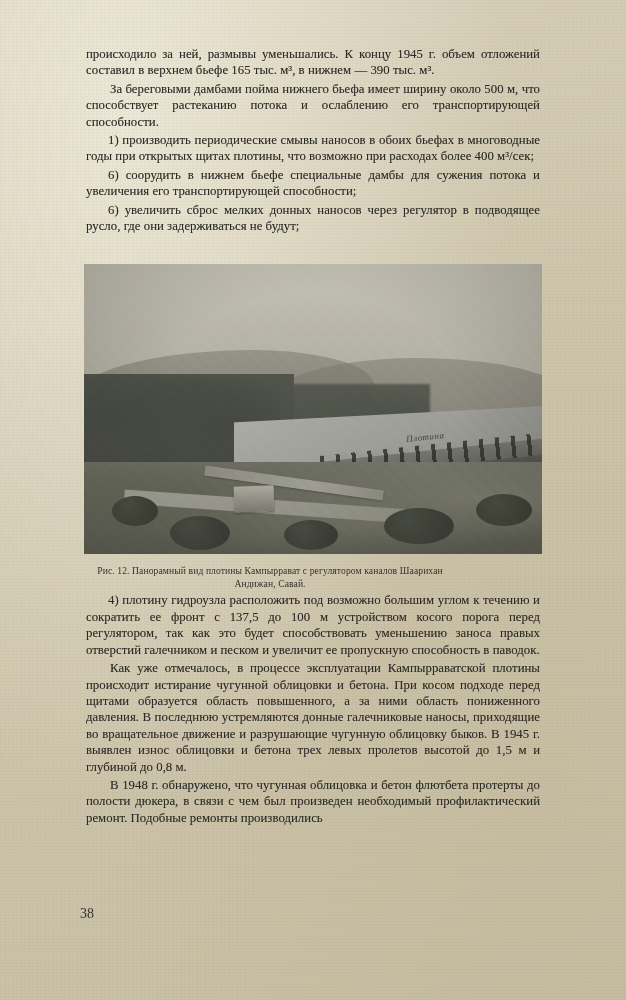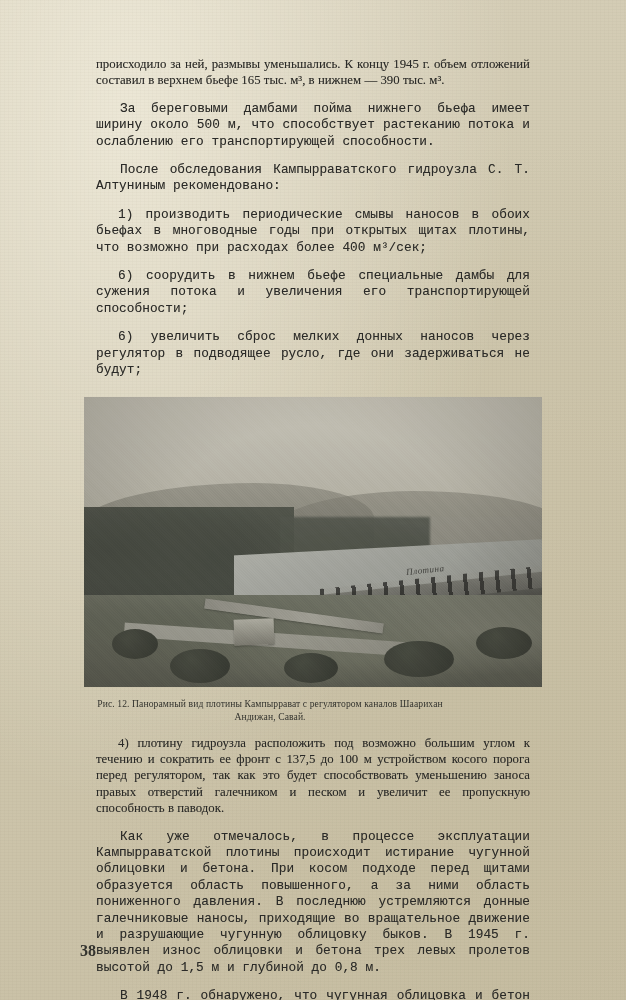--- a/index.html
+++ b/index.html
@@ -32,36 +32,36 @@
     mix-blend-mode: multiply;
     opacity: 0.7;
   }
   .content {
     position: absolute;
     left: 84px;
     top: 44px;
     width: 458px;
   }
   p.body {
-    margin: 12px;
+    margin: 2px;
     font-size: 12.8px;
     line-height: 16.4px;
     text-align: justify;
     color: #2a2a28;
     letter-spacing: 0.02px;
     text-shadow: 0 0 0.6px rgba(60,55,40,0.35);
   }
   p.indent {
     text-indent: 24px;
   }
   p.hang {
     text-indent: 22px;
   }
   .figure {
-    margin-top: 18px;
+    margin-top: 30px;
     width: 372px;
   }
   .photo {
     position: relative;
     width: 458px;
     height: 290px;
     overflow: hidden;
     background: #b9b39c;
     filter: saturate(0.55) contrast(0.92);
   }
@@ -203,42 +203,39 @@
     line-height: 13px;
     text-align: center;
     color: #33332e;
     letter-spacing: 0.1px;
   }
   .after-figure {
     margin-top: 18px;
   }
   .para-gap {
     margin-top: 0px;
-    font-family: Liberation Mono, monospace;
   }
   .page-number {
     position: absolute;
     left: 80px;
-    top: 942px;
-    font-size: 16px;
+    top: 906px;
+    font-size: 14px;
     color: #33332e;
-    font-weight: bold;
   }
 </style>
 </head>
 <body>
 
 <div class="page">
   <div class="paper-noise"></div>
 
   <div class="content">
 
     <p class="body">происходило за ней, размывы уменьшались. К концу 1945 г. объем отложений составил в верхнем бьефе 165 тыс. м³, в нижнем — 390 тыс. м³.</p>
     <p class="body indent para-gap">За береговыми дамбами пойма нижнего бьефа имеет ширину около 500 м, что способствует растеканию потока и ослаблению его транспортирующей способности.</p>
-    <p class="body indent para-gap">После обследования Кампырраватского гидроузла С. Т. Алтуниным рекомендовано:</p>
     <p class="body hang para-gap">1) производить периодические смывы наносов в обоих бьефах в многоводные годы при открытых щитах плотины, что возможно при расходах более 400 м³/сек;</p>
     <p class="body hang para-gap">6) соорудить в нижнем бьефе специальные дамбы для сужения потока и увеличения его транспортирующей способности;</p>
     <p class="body hang para-gap">6) увеличить сброс мелких донных наносов через регулятор в подводящее русло, где они задерживаться не будут;</p>
 
     <div class="figure">
       <div class="photo">
         <div class="sky"></div>
         <div class="hill-far"></div>
         <div class="hill-far2"></div>
         <div class="treeline"></div>

